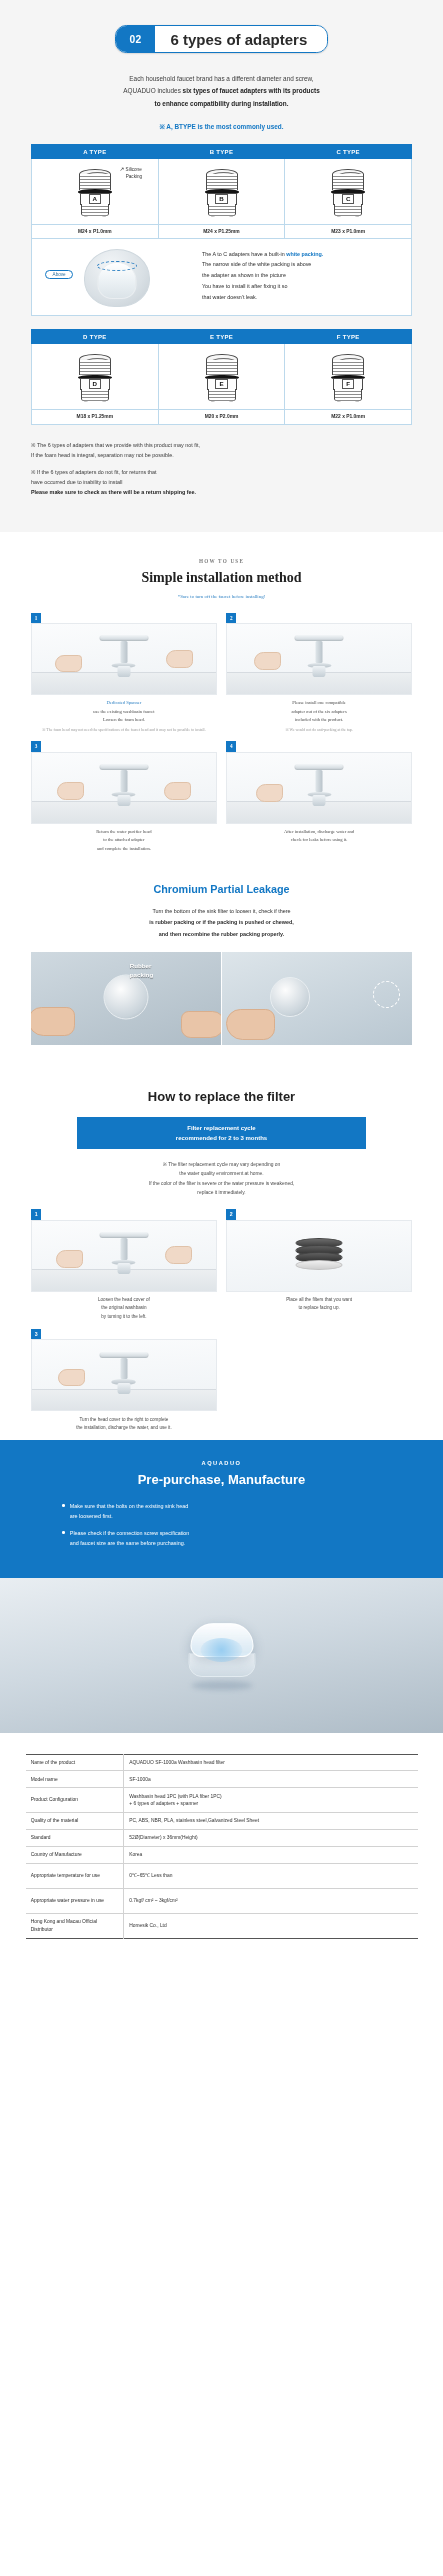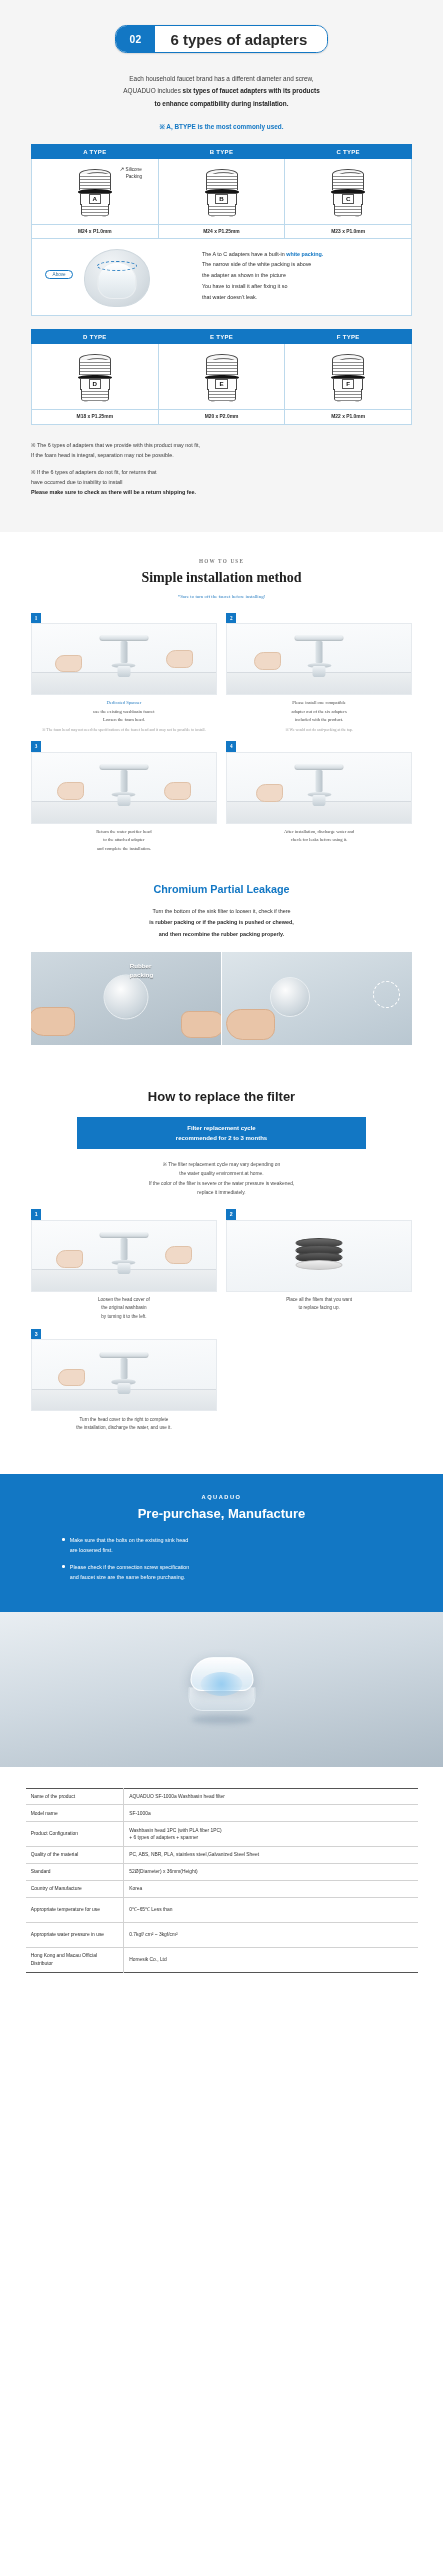--- a/index.html
+++ b/index.html
@@ -169,21 +169,21 @@
     width:45px; height:45px; border-radius:50%;
     background:radial-gradient(circle at 38% 32%, #fdfdfd, #c9d3da 70%, #9eabb4 100%);
     border:1px solid #e9eef1; }
   .tip-photo .hand-b { position:absolute; background:#e9c5a8; border:0.5px solid #d9ae8c; }
   .rubber-lab { position:absolute; left:52%; top:10.3px; color:#fff; font-size:6.2px; font-weight:700;
     text-shadow:0 0.5px 1px rgba(0,0,0,.45); line-height:1.35; }
   .dash-circ { position:absolute; right:12.4px; top:29px; width:27px; height:27px;
     border:0.8px dashed #ffffff; border-radius:50%; }
 
   
-  .sec-replace { background:#fff; padding:23px 0 41px; }
+  .sec-replace { background:#fff; padding:23px 0 7px; }
   .rep-title { text-align:center; font-size:13px; font-weight:700; color:#222; }
   .rep-bar { width:289px; margin:13.4px auto 0; background:#1277c4; color:#fff;
     text-align:center; padding:5.7px 0; font-size:6px; font-weight:700; line-height:1.75; }
   .rep-note { width:330px; margin:10.3px auto 0; text-align:center; font-size:4.9px;
     line-height:1.95; color:#4a4a4a; }
   .rep-grid { width:381px; margin:11.3px auto 0; display:grid; grid-template-columns:1fr 1fr; gap:8.2px 9.3px; }
   .filter-stack { position:absolute; left:50%; top:17.5px; transform:translateX(-50%);
     width:47px; height:34px; }
   .filter-stack .disc { position:absolute; left:0; width:47px; height:10.3px; border-radius:50%;
     background:linear-gradient(#5f5f5f,#2f2f2f); border:0.5px solid #444; }

